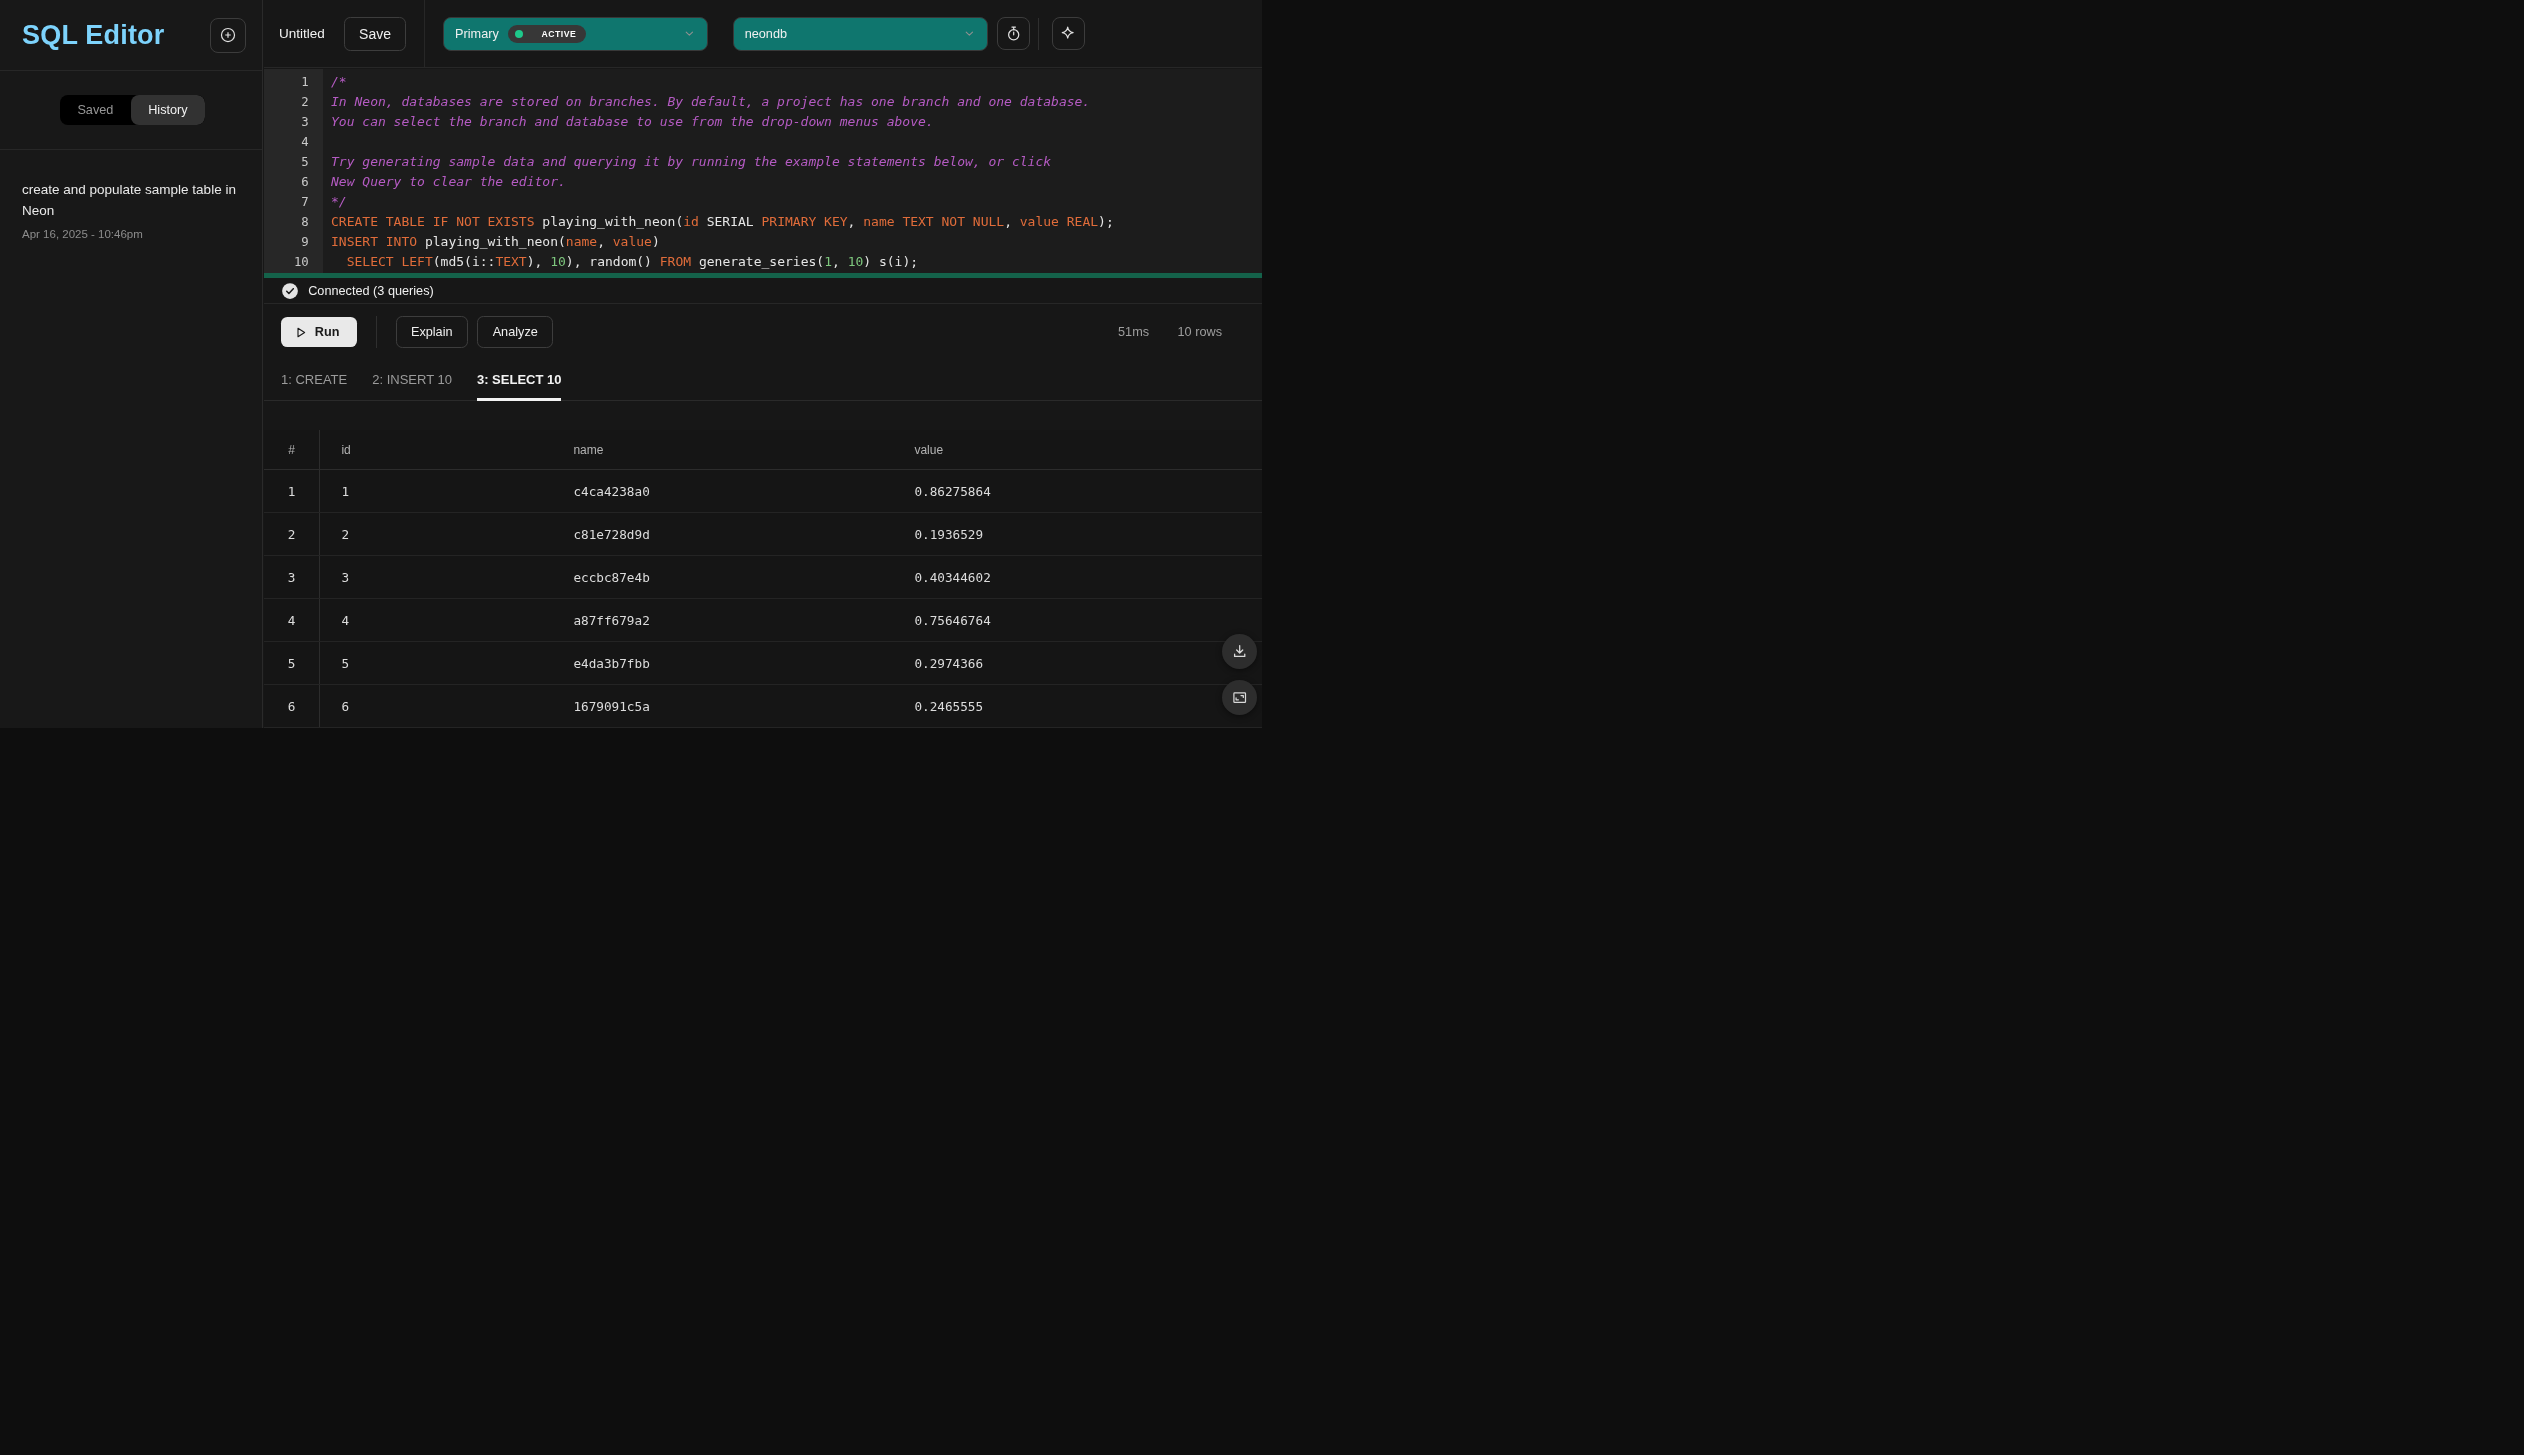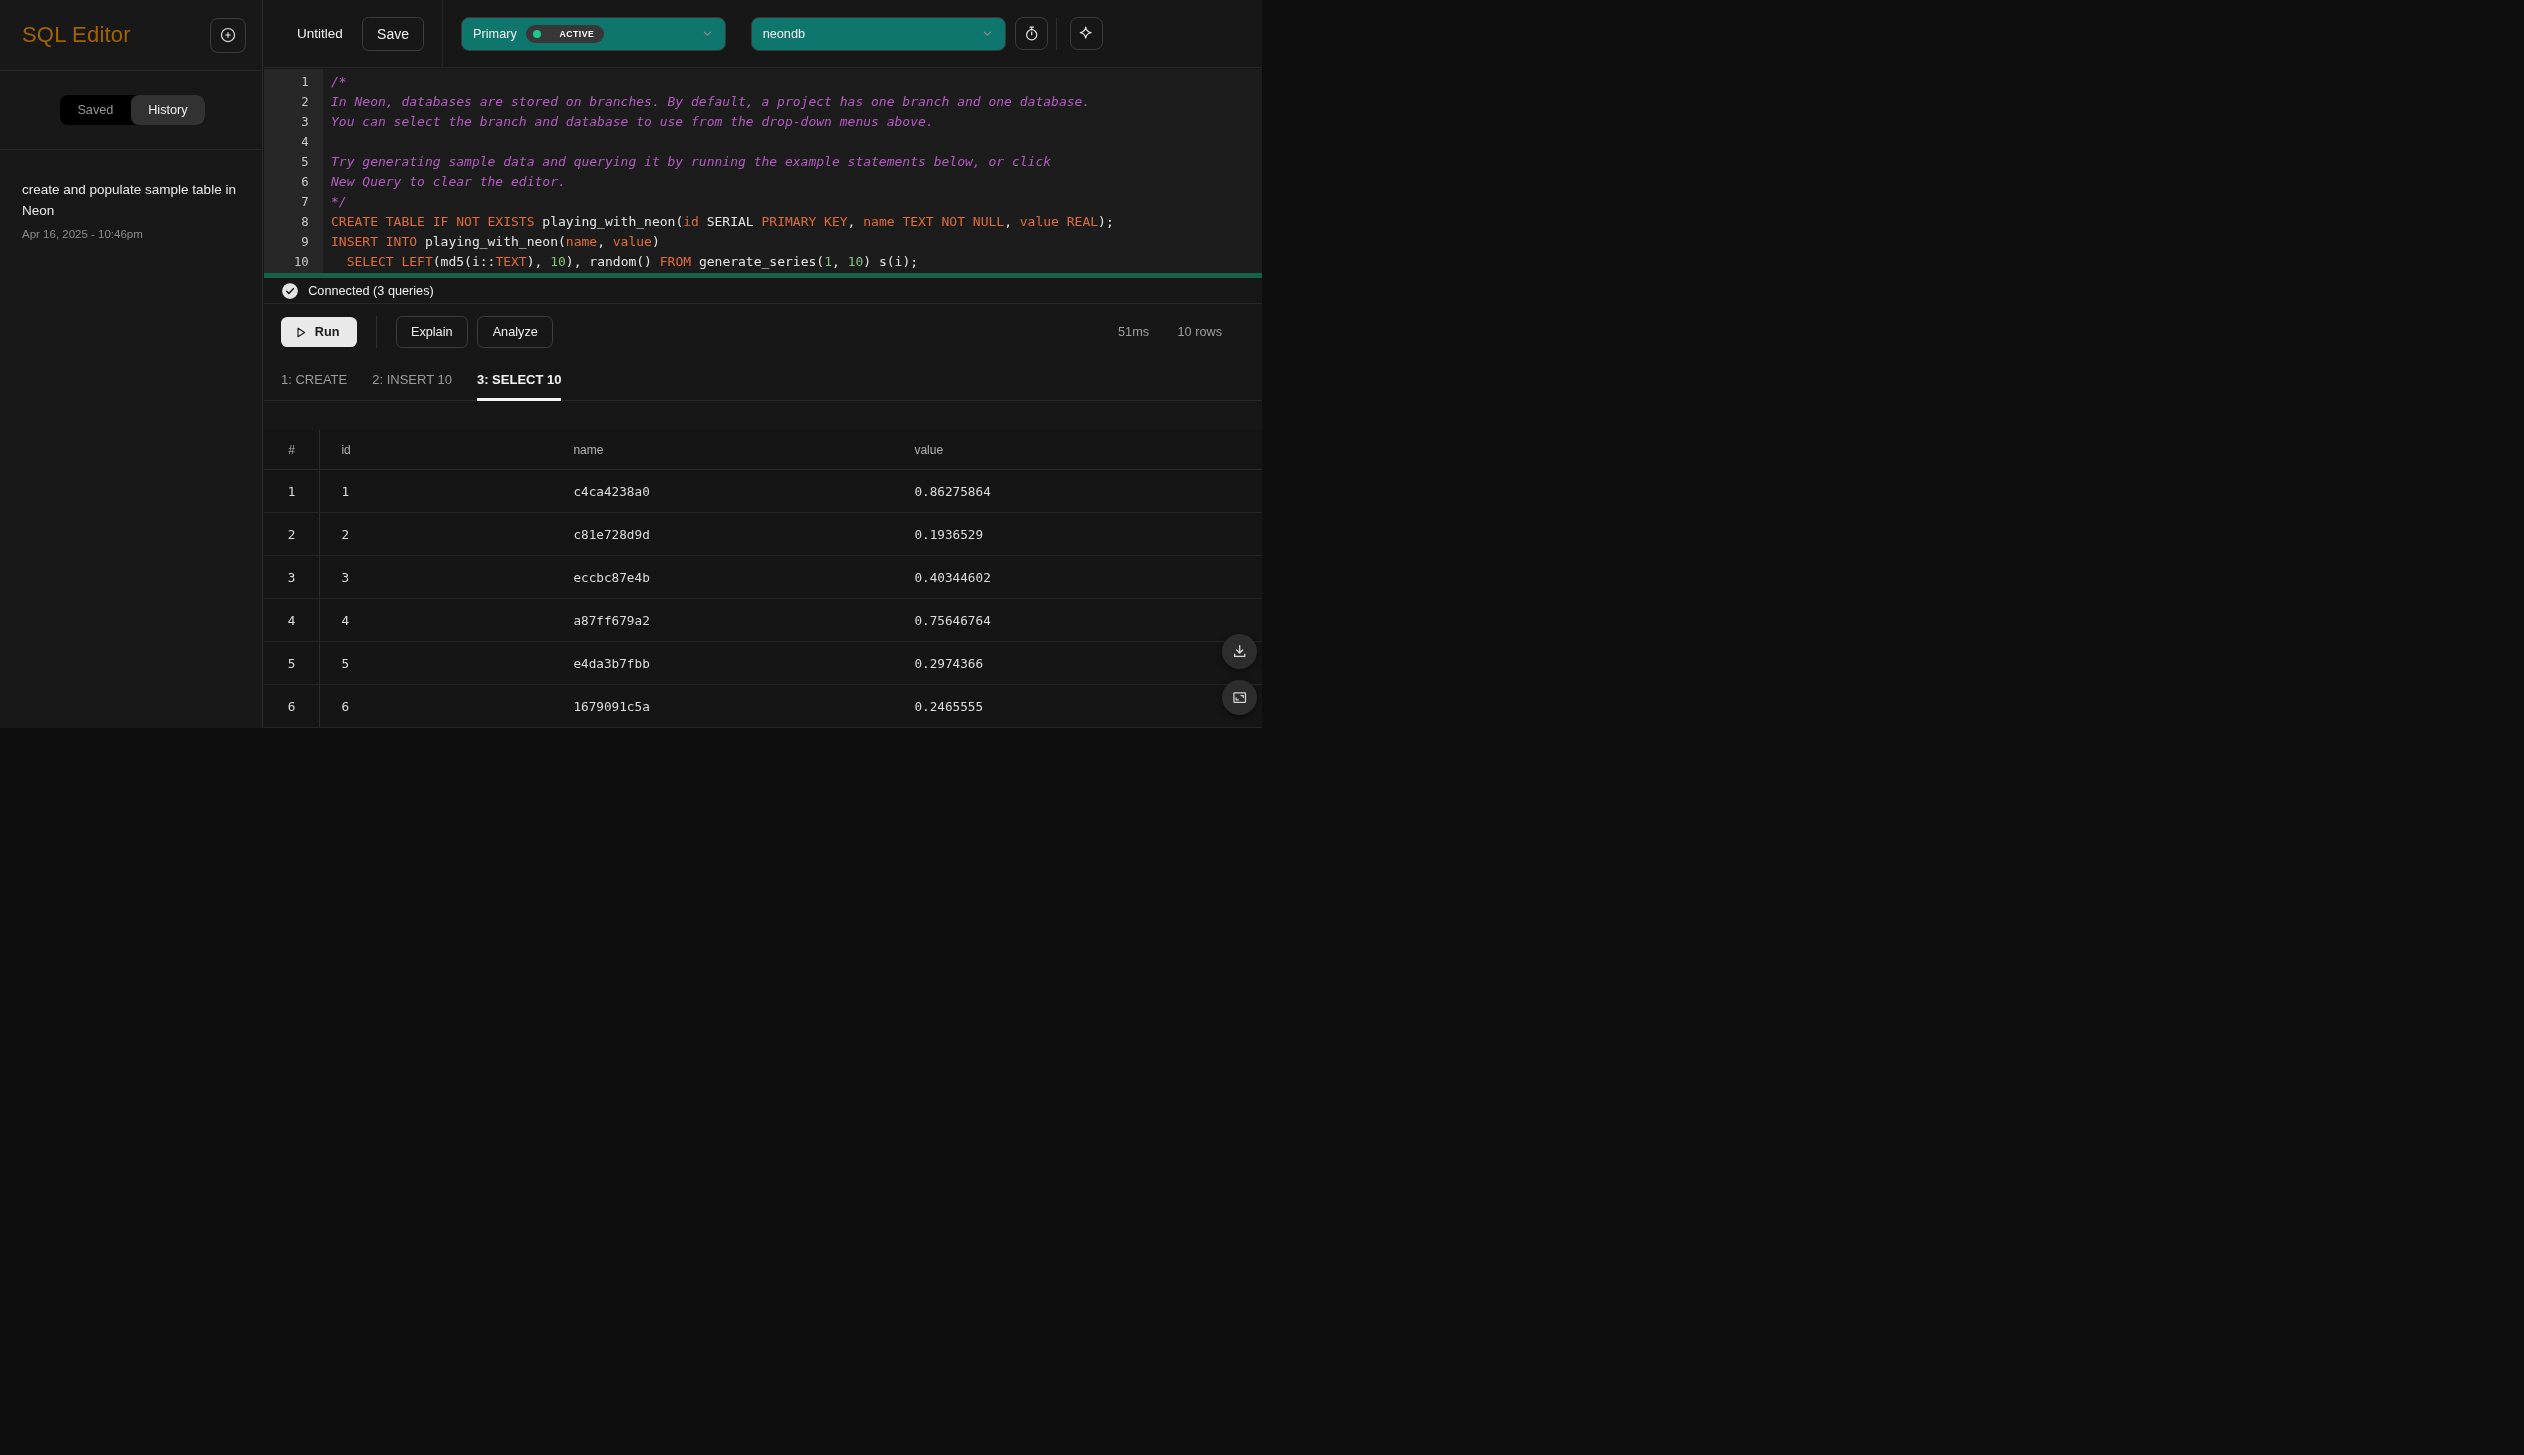--- a/index.html
+++ b/index.html
@@ -3,35 +3,35 @@
 <meta charset="utf-8">
 <style>
   * { margin:0; padding:0; box-sizing:border-box; }
   html,body { background:#0e0e0e; }
   body { font-family:"Liberation Sans", sans-serif; }
   .app { position:relative; width:1262px; height:728px; background:#171717; overflow:hidden; color:#ededed; }
 
   
   .sidebar { position:absolute; left:0; top:0; width:263px; height:100%; background:#181818; border-right:0.8px solid #2a2a2a; }
   .sb-header { height:71px; border-bottom:0.8px solid #272727; display:flex; align-items:center; justify-content:space-between; padding:0 16px 0 22px; }
-  .sb-title { font-size:22px; font-weight:normal; color:#a16207; letter-spacing:0.2px; }
+  .sb-title { font-size:27px; font-weight:bold; color:#7dd3fc; letter-spacing:0.2px; }
   .icon-btn { display:flex; align-items:center; justify-content:center; width:36px; height:35px; border:0.8px solid #3c3c3c; border-radius:8px; background:transparent; cursor:pointer; }
   .icon-btn svg { display:block; }
   .sb-tabs-section { height:79px; border-bottom:0.8px solid #272727; display:flex; align-items:center; padding-left:60px; }
   .segmented { display:flex; background:#000000; border-radius:8px; overflow:hidden; }
   .segment { padding:8px 17.4px; font-size:12.7px; color:#979797; cursor:pointer; border-radius:8px; }
   .segment.active { background:#323232; color:#f1f1f1; }
   .history-item { padding:30px 22px 0 22px; cursor:pointer; }
   .history-title { font-size:13.5px; line-height:20.6px; color:#e9e9e9; width:224px; word-break:break-all; }
   .history-date { margin-top:7.1px; font-size:11.5px; color:#8c8c8c; }
 
   
   .main { position:absolute; left:264px; top:0; right:0; height:100%; background:#171717; }
 
-  .topbar { height:68px; border-bottom:0.8px solid #272727; display:flex; align-items:center; padding-left:33px; }
+  .topbar { height:68px; border-bottom:0.8px solid #272727; display:flex; align-items:center; padding-left:15px; }
   .file-name { font-size:13.5px; color:#f2f2f2; margin-right:19px; }
   .btn { font-family:inherit; font-size:14px; color:#f0f0f0; background:transparent; border:0.8px solid #3d3d3d; border-radius:6.3px; padding:8px 14.3px; cursor:pointer; }
   .v-divider { width:0.8px; height:68px; background:#272727; margin:0 18px; }
   .v-divider-short { width:0.8px; height:32px; background:#2f2f2f; }
   .select { height:34px; border:0.8px solid #383838; border-radius:8px; display:flex; align-items:center; padding:0 11px; cursor:pointer; background:#0f766e; }
   .select-label { font-size:12.7px; color:#f0f0f0; }
   .badge { display:flex; align-items:center; gap:18px; background:#373737; border-radius:792px; padding:4px 9.5px 4px 7.1px; margin-left:9.5px; }
   .dot { width:8px; height:8px; border-radius:50%; background:#1ec98b; }
   .badge-text { font-size:8.7px; font-weight:bold; color:#ffffff; letter-spacing:0.5px; }
   .chevron { margin-left:auto; color:#909090; display:flex; }

